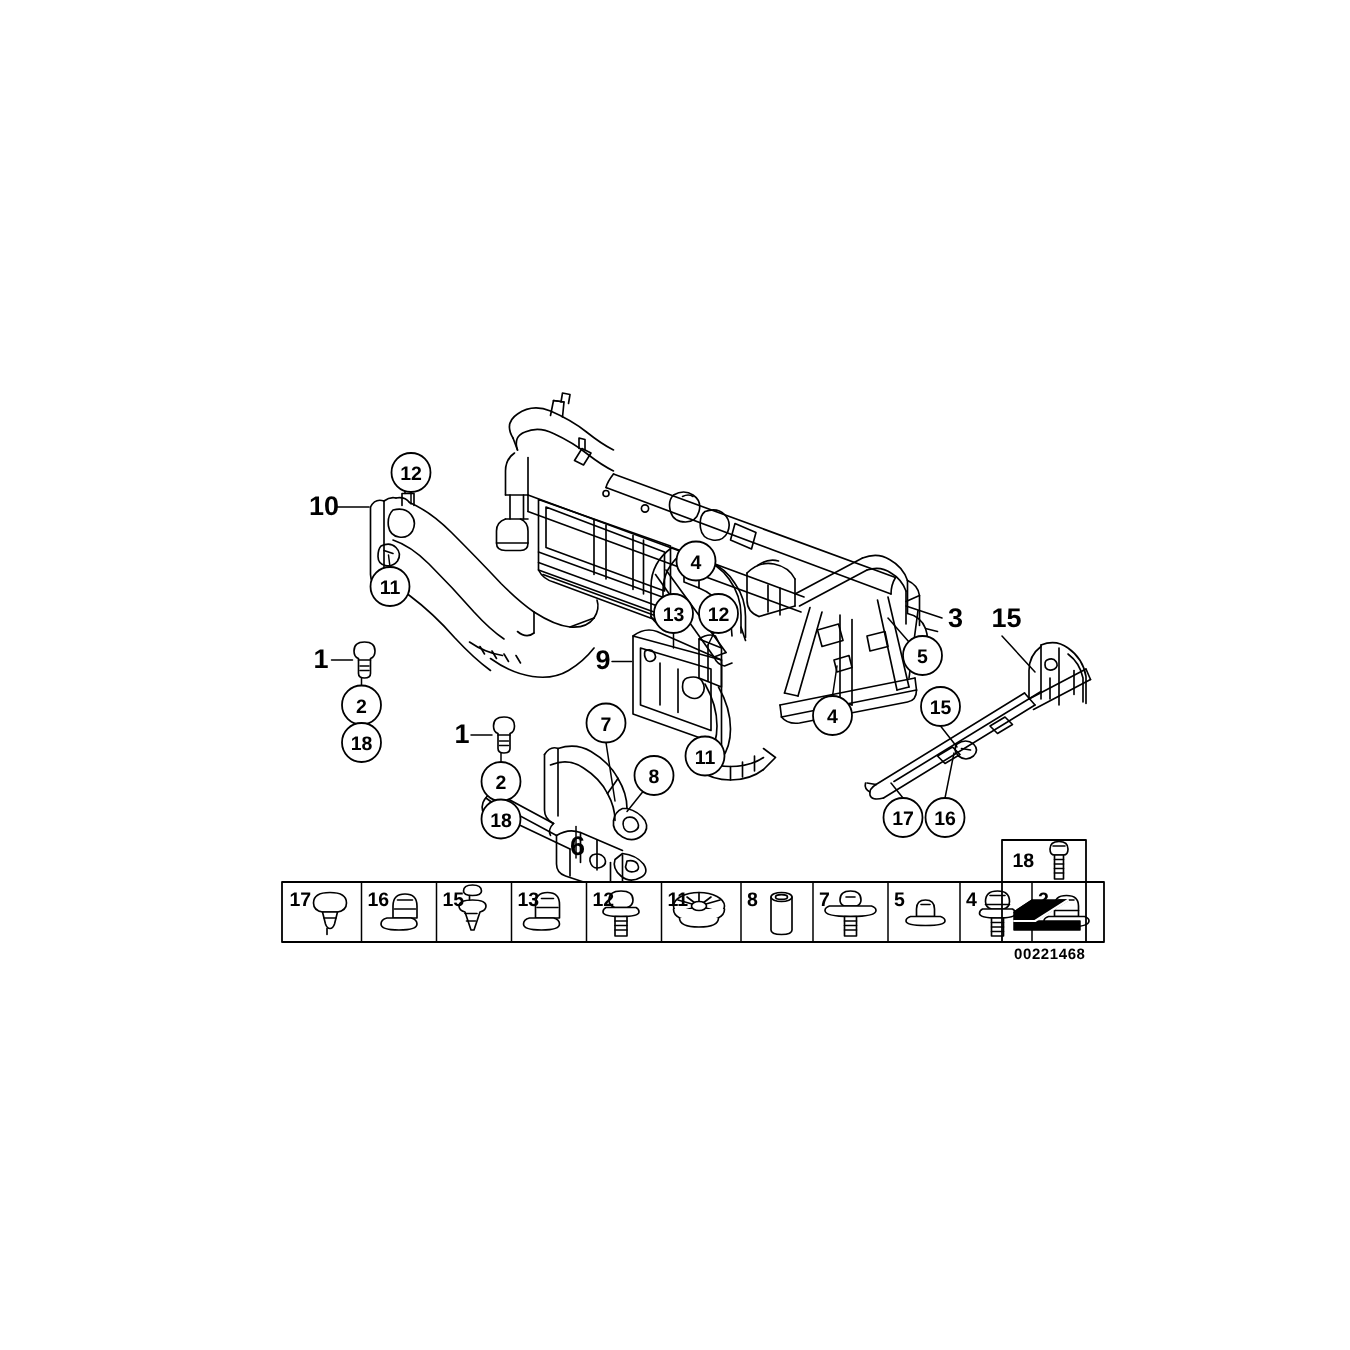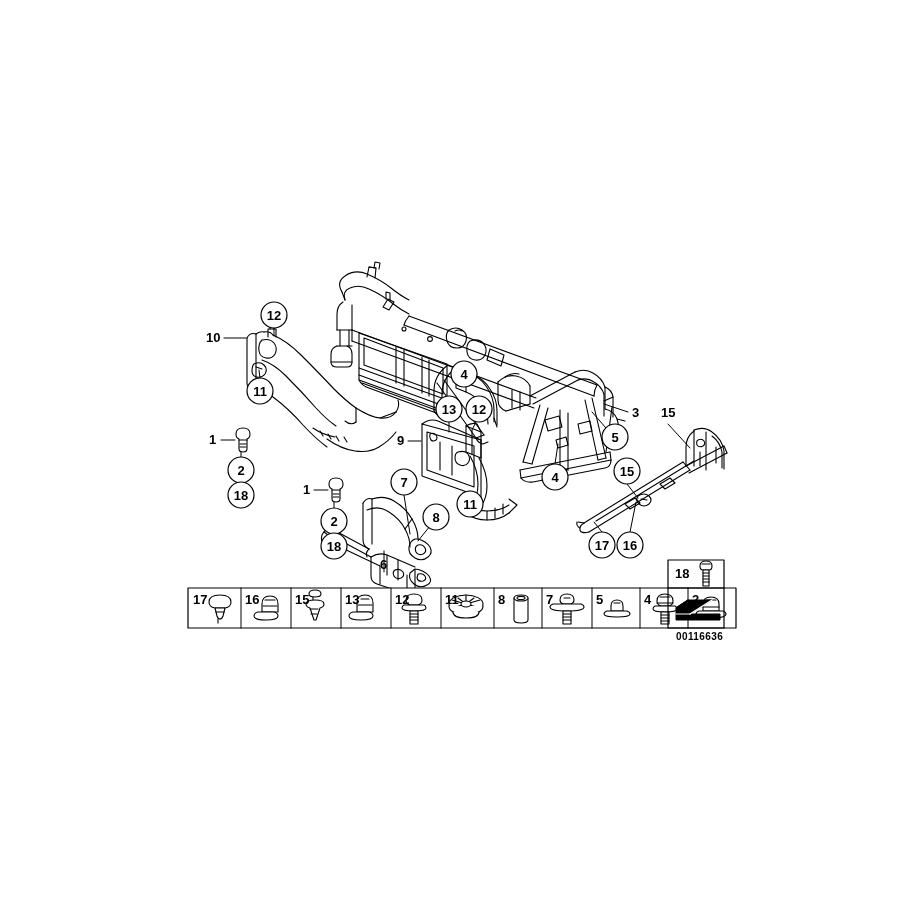--- a/index.html
+++ b/index.html
@@ -25,21 +25,21 @@
     position: absolute;
     left: 0;
     top: 0;
     width: 900px;
     height: 900px;
   }
   .lbl {
     position: absolute;
     font-family: "Liberation Sans", sans-serif;
     font-weight: bold;
-    font-size: 13px;
+    font-size: 18px;
     line-height: 13px;
     color: #000;
     white-space: nowrap;
   }
   .callout-num {
     position: absolute;
     font-family: "Liberation Sans", sans-serif;
     font-weight: bold;
     font-size: 13px;
     line-height: 13px;
@@ -532,15 +532,15 @@
   <div class="legend-num" style="left:345px; top:593px;">13</div>
   <div class="legend-num" style="left:395px; top:593px;">12</div>
   <div class="legend-num" style="left:445px; top:593px;">11</div>
   <div class="legend-num" style="left:498px; top:593px;">8</div>
   <div class="legend-num" style="left:546px; top:593px;">7</div>
   <div class="legend-num" style="left:596px; top:593px;">5</div>
   <div class="legend-num" style="left:644px; top:593px;">4</div>
   <div class="legend-num" style="left:692px; top:593px;">2</div>
   <div class="legend-num" style="left:675px; top:567px;">18</div>
 
-  <div class="diagram-id" style="left:676px; top:632px;">00116636</div>
+  <div class="diagram-id" style="left:676px; top:632px;">00221468</div>
 
 </div>
 
 </body></html>

